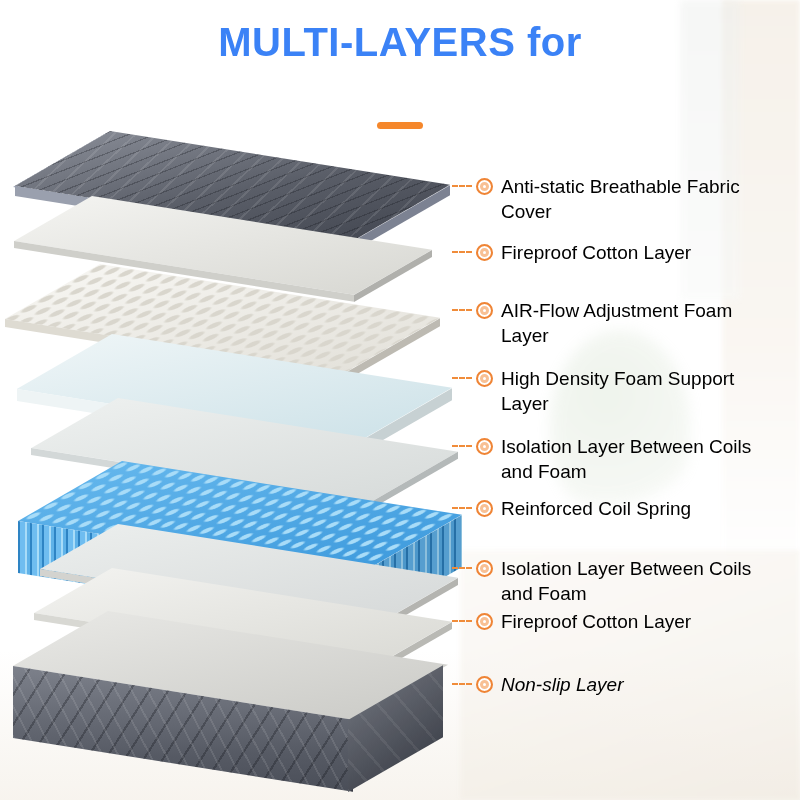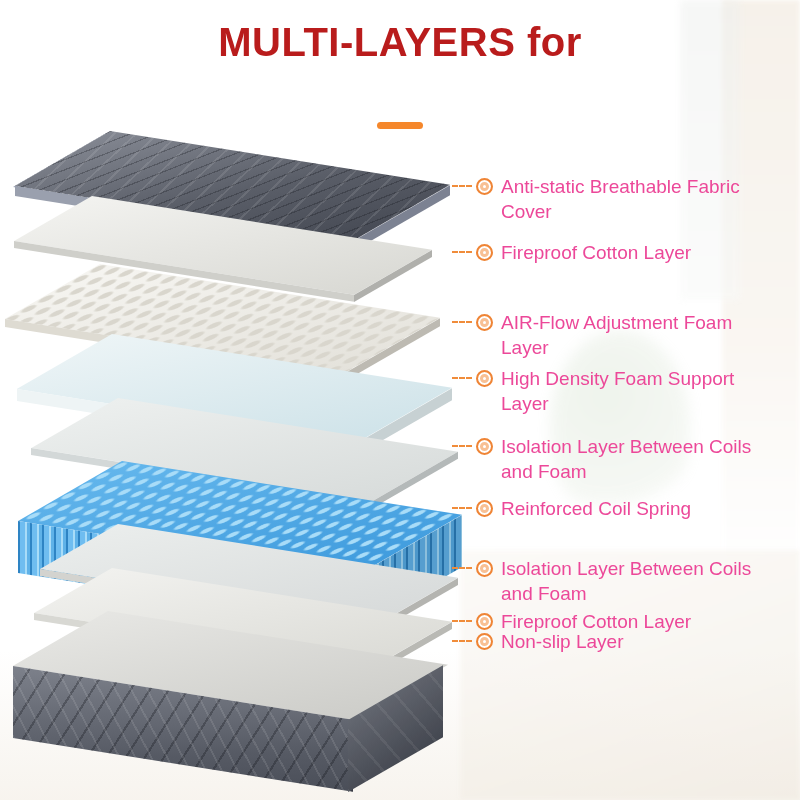--- a/index.html
+++ b/index.html
@@ -18,21 +18,21 @@
   .bg-plant{right:110px;top:330px;width:140px;height:190px;border-radius:50% 50% 45% 45%;
     background:radial-gradient(circle at 40% 35%,#9dbb8f,#c9d8c0 70%,transparent 75%);
     opacity:.16;filter:blur(7px);}
   .bg-floor{left:0;bottom:0;width:800px;height:150px;
     background:linear-gradient(180deg,#ffffff,#f4efe7);opacity:.7;}
   .bg-bedframe{right:0;bottom:0;width:340px;height:250px;
     background:linear-gradient(160deg,#faf7f2,#efe9df);opacity:.55;filter:blur(2px);}
 
   
   .hdr{position:absolute;left:0;top:20px;width:800px;text-align:center;}
-  .hdr .l1{font-size:40px;font-weight:800;color:#b91c1c;letter-spacing:.5px;}
+  .hdr .l1{font-size:40px;font-weight:800;color:#3b82f6;letter-spacing:.5px;}
   .hdr .l2{font-size:38px;font-weight:800;color:#f5872b;letter-spacing:.5px;margin-top:8px;}
   .accent-bar{position:absolute;left:377px;top:122px;width:46px;height:7px;border-radius:4px;background:#f5872b;}
 
   
   .face{position:absolute;transform-origin:0 0;}
   .top{width:340px;transform:skew(-60deg,9deg);}
   .fl{width:340px;transform:skewY(9deg);}
   .fr{transform:skewY(-30deg);filter:brightness(.9);}
 
   
@@ -101,24 +101,24 @@
     background:
       repeating-linear-gradient(60deg, rgba(255,255,255,.08) 0 2px, transparent 2px 15px),
       linear-gradient(170deg,#6f737d,#4b4f59);}
 
   
   .callout{position:absolute;left:452px;display:flex;align-items:flex-start;width:330px;}
   .dash{width:20px;border-top:2px dashed #f08c3a;margin-top:11px;flex:none;}
   .bullet{width:13px;height:13px;border:2px solid #ef8435;border-radius:50%;background:#fff;
     box-shadow:inset 0 0 0 2px #ffffff, inset 0 0 0 5px rgba(242,140,60,.55);
     margin:4px 8px 0 4px;flex:none;}
-  .lbl{font-size:19px;line-height:1.32;color:#ec4899;font-weight:500;width:282px;}
-
-  .c1{top:174px;} .c2{top:240px;} .c3{top:298px;margin-top:12px;} .c4{top:366px;justify-content:flex-end;}
-  .c5{top:434px;} .c6{top:496px;} .c7{top:556px;} .c8{top:609px;} .c9{top:629px;}
+  .lbl{font-size:19px;line-height:1.32;color:#000000;font-weight:500;width:282px;}
+
+  .c1{top:174px;} .c2{top:240px;} .c3{top:298px;} .c4{top:366px;justify-content:flex-end;}
+  .c5{top:434px;} .c6{top:496px;} .c7{top:556px;} .c8{top:609px;} .c9{top:672px;font-style:italic;}
 </style>
 </head>
 <body>
 
 <div>
 
   <div class="bg bg-curtain"></div>
   <div class="bg bg-window"></div>
   <div class="bg bg-plant"></div>
   <div class="bg bg-floor"></div>

